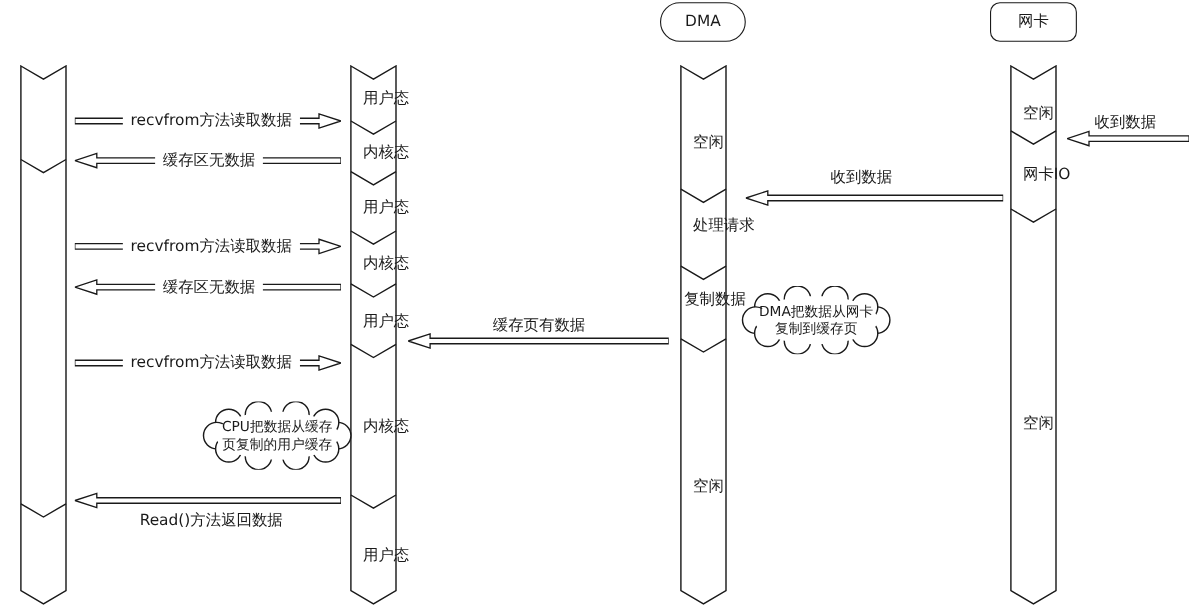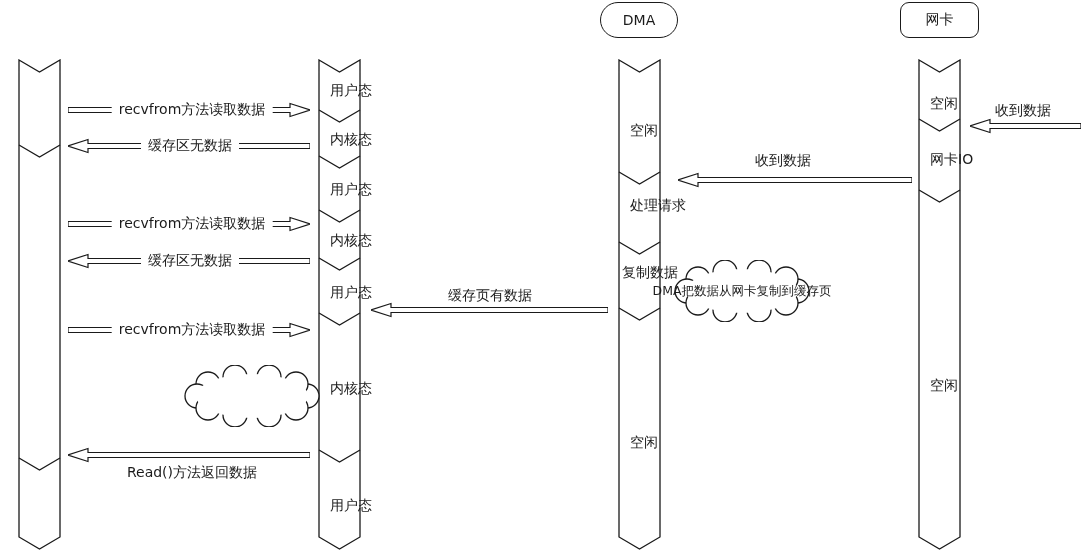--- a/index.html
+++ b/index.html
@@ -17,21 +17,21 @@
   .seg-label{
     position:absolute;width:20px;font-size:14px;line-height:15px;
     text-align:center;word-break:keep-all;margin-top:20px;
   }
   .msg-label{
     position:absolute;transform:translate(-50%,-50%);
     font-size:14px;white-space:nowrap;
   }
   .msg-label.inline{background:#fff;padding:0 7px;}
   .note-text{
-    position:absolute;display:flex;flex-direction:row;align-items:center;
+    position:absolute;display:flex;flex-direction:column;align-items:center;
     justify-content:center;font-size:12.5px;line-height:16px;text-align:center;
     white-space:nowrap;
   }
   svg{display:block;}
 </style>
 </head>
 <body>
 
 <div class="canvas">
 
@@ -125,20 +125,24 @@
       <circle cx="53" cy="12" r="12"></circle>
         <circle cx="26" cy="19" r="12"></circle>
         <circle cx="15" cy="31" r="12"></circle>
       <circle cx="26" cy="43" r="12"></circle>
         <circle cx="53" cy="50" r="12"></circle>
         <circle cx="87" cy="50" r="12"></circle>
       <circle cx="114" cy="43" r="12"></circle>
     </g>
     <ellipse cx="70" cy="31" rx="56" ry="22" fill="#ffffff"></ellipse>
   </svg>
+  <div class="note-text" style="left:182px;top:365px;width:140px;height:62px;">
+    <div>CPU把数据从缓存</div>
+    <div>页复制的用户缓存</div>
+  </div>
 
   <svg class="abs" style="left:672px;top:260px;" width="140" height="62" viewBox="0 0 140 62">
     <g stroke="#1a1a1a" stroke-width="1.3" fill="#ffffff">
       <circle cx="125" cy="31" r="12"></circle>
         <circle cx="114" cy="19" r="12"></circle>
         <circle cx="87" cy="12" r="12"></circle>
       <circle cx="53" cy="12" r="12"></circle>
         <circle cx="26" cy="19" r="12"></circle>
         <circle cx="15" cy="31" r="12"></circle>
       <circle cx="26" cy="43" r="12"></circle>

